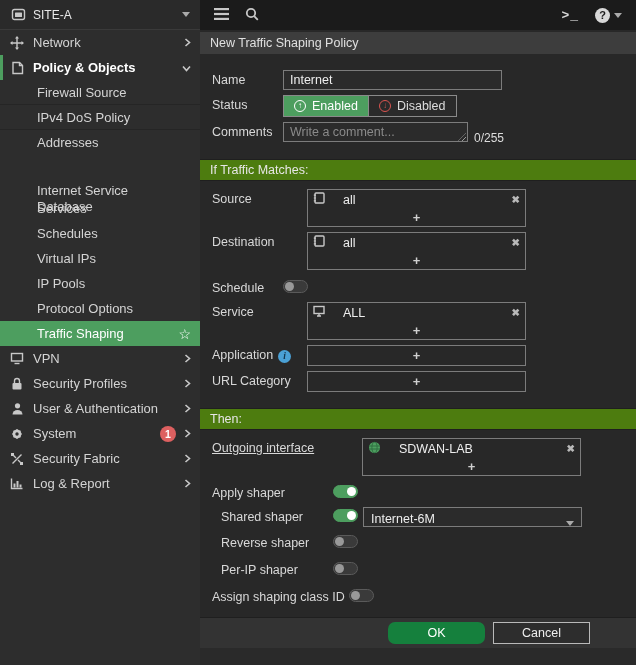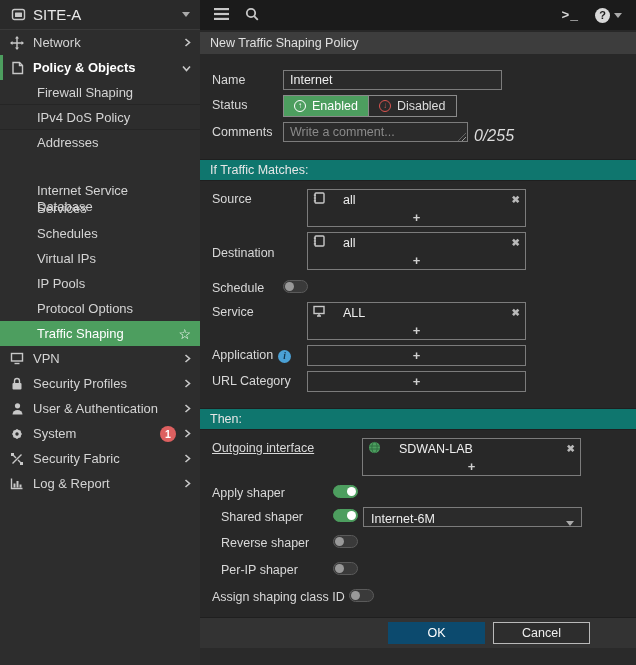--- a/index.html
+++ b/index.html
@@ -4,21 +4,21 @@
 <style>
   * { margin:0; padding:0; box-sizing:border-box; }
   html,body { background:#111; }
   body { font-family:"Liberation Sans", sans-serif; }
   .app { width:636px; height:665px; display:flex; background:#282828; overflow:hidden;
          font-size:12.5px; color:#d8d8d8; position:relative; }
 
   
   .sidebar { width:200px; background:#2d2d2d; flex-shrink:0; display:flex; flex-direction:column; }
   .sb-header { height:30px; display:flex; align-items:center; gap:7px; padding:0 10px;
-               background:#2a2a2a; border-bottom:1px solid #3a3a3a; color:#e8e8e8; font-size:15px; }
+               background:#2a2a2a; border-bottom:1px solid #3a3a3a; color:#e8e8e8; font-size:12px; }
   .sb-header .grow { flex:1; }
   .caret-down { width:0; height:0; border-left:4px solid transparent; border-right:4px solid transparent;
                 border-top:5px solid #aaa; display:inline-block; }
   .nav { flex:1; overflow:hidden; }
   .nav-row { height:25px; display:flex; align-items:center; gap:8px; padding:0 9px; cursor:pointer;
              color:#d4d4d4; font-size:13px; position:relative; }
   .nav-row .lbl { flex:1; white-space:nowrap; }
   .nav-row.parent-active { color:#fff; font-weight:bold; }
   .nav-row.parent-active::before { content:""; position:absolute; left:0; top:0; bottom:0; width:3px; background:#4d9e5f; }
   .nav-sub { padding-left:37px; font-size:13px; }
@@ -63,23 +63,23 @@
   .circ-arrow { width:12px; height:12px; border-radius:50%; border:1.4px solid currentColor;
                 display:flex; align-items:center; justify-content:center; font-size:8px; line-height:1; }
   .circ-arrow.red { color:#d9534f; }
   .ta-wrap { position:relative; }
   textarea.cmt { width:185px; height:20px; background:#2b2b2b; border:1px solid #7c7c7c; color:#eee;
                  resize:none; padding:2px 6px; font-size:12.5px; font-family:inherit; outline:none; overflow:hidden; }
   textarea.cmt::placeholder { color:#8a8a8a; }
   .resize-grip { position:absolute; right:2px; bottom:4px; width:8px; height:8px; pointer-events:none;
                  background:repeating-linear-gradient(135deg, transparent 0 2px, #9a9a9a 2px 3px);
                  clip-path:polygon(100% 0, 100% 100%, 0 100%); }
-  .counter { align-self:flex-end; margin-left:6px; color:#ddd; font-size:16px;font-style:italic; }
-
-  .strip { background:#0f766e; border-top:1px solid #1f1f1f; border-bottom:1px solid #1f1f1f;
+  .counter { align-self:flex-end; margin-left:6px; color:#ddd; font-size:12px; }
+
+  .strip { background:#4d7c0f; border-top:1px solid #1f1f1f; border-bottom:1px solid #1f1f1f;
            height:22px; display:flex; align-items:center; padding:0 10px; margin:0 -12px 8px -12px; color:#e6e6e6;text-align:right; }
   .strip.mt { margin-top:16px; }
 
   .ebox { width:219px; border:1px solid #7c7c7c; }
   .entry { display:flex; align-items:center; gap:18px; height:19px; padding:0 5px; }
   .entry .nm { flex:1; color:#eee; }
   .x-ico { color:#b9b9b9; font-size:10px; font-weight:bold; cursor:pointer; }
   .addrow { height:17px; display:flex; align-items:center; justify-content:center; cursor:pointer; }
   .plus { color:#d0d0d0; font-weight:bold; font-size:13px; line-height:1; }
 
@@ -95,21 +95,21 @@
 
   .dropdown { width:219px; height:20px; border:1px solid #7c7c7c; background:#2b2b2b; display:flex;
               align-items:flex-end; padding:0 7px; margin-left:5px; cursor:pointer; }
   .dropdown .val { flex:1; color:#eee; }
   .dd-caret { color:#bbb; font-size:9px; }
 
   .footer { background:#333; border-top:1px solid #1f1f1f; height:31px; display:flex; align-items:center;
             justify-content:flex-end; gap:8px; padding-right:46px; flex-shrink:0; }
   .btn { height:22px; min-width:97px; display:flex; align-items:center; justify-content:center;
          font-size:12.5px; cursor:pointer; }
-  .btn.ok { background:#0c4a6e; color:#fff; }
+  .btn.ok { background:#15803d; color:#fff;border-radius:7px; }
   .btn.cancel { background:#2d2d2d; color:#eee; border:1px solid #b9b9b9; }
   .bottomfill { height:17px; background:#2a2a2a; flex-shrink:0; }
   .grow { flex:1; }
   .mr4 { margin-right:4px; }
 </style>
 </head>
 <body>
 
 <div class="app">
 
@@ -148,21 +148,21 @@
               <path d="M8.5 1.5 V4.5 H11.5"></path>
             </svg>
         </span>
         <span class="lbl">Policy &amp; Objects</span>
         <span class="chev"><svg class="i" width="9" height="7" viewBox="0 0 9 7">
               <path d="M1 1.5 L4.5 5.5 L8 1.5" stroke-width="1.6"></path>
             </svg></span>
       </div>
 
       <div class="nav-row nav-sub divider">
-        <span class="lbl">Firewall Shaping</span>
+        <span class="lbl">Firewall Source</span>
       </div>
       <div class="nav-row nav-sub divider">
         <span class="lbl">IPv4 DoS Policy</span>
       </div>
       <div class="nav-row nav-sub">
         <span class="lbl">Addresses</span>
       </div>
       <div class="nav-row nav-sub tall">
         <span class="lbl">Internet Service Database</span>
       </div>
@@ -343,21 +343,21 @@
             </span>
             <span class="nm">all</span>
             <span class="x-ico">✖</span>
           </div>
           <div class="addrow">
             <span class="plus">+</span>
           </div>
         </div>
       </div>
 
-      <div class="frow lw-match" style="margin-bottom:8px;align-items:center;">
+      <div class="frow lw-match" style="margin-bottom:8px;">
         <label>Destination</label>
         <div class="ebox">
           <div class="entry">
             <span>
               <svg class="i" width="12" height="12" viewBox="0 0 12 12">
                   <rect x="2" y="1" width="9" height="10" rx="1"></rect>
                   <path d="M0.8 3.2 H3 M0.8 6 H3 M0.8 8.8 H3" stroke-width="1.2"></path>
                 </svg>
             </span>
             <span class="nm">all</span>

